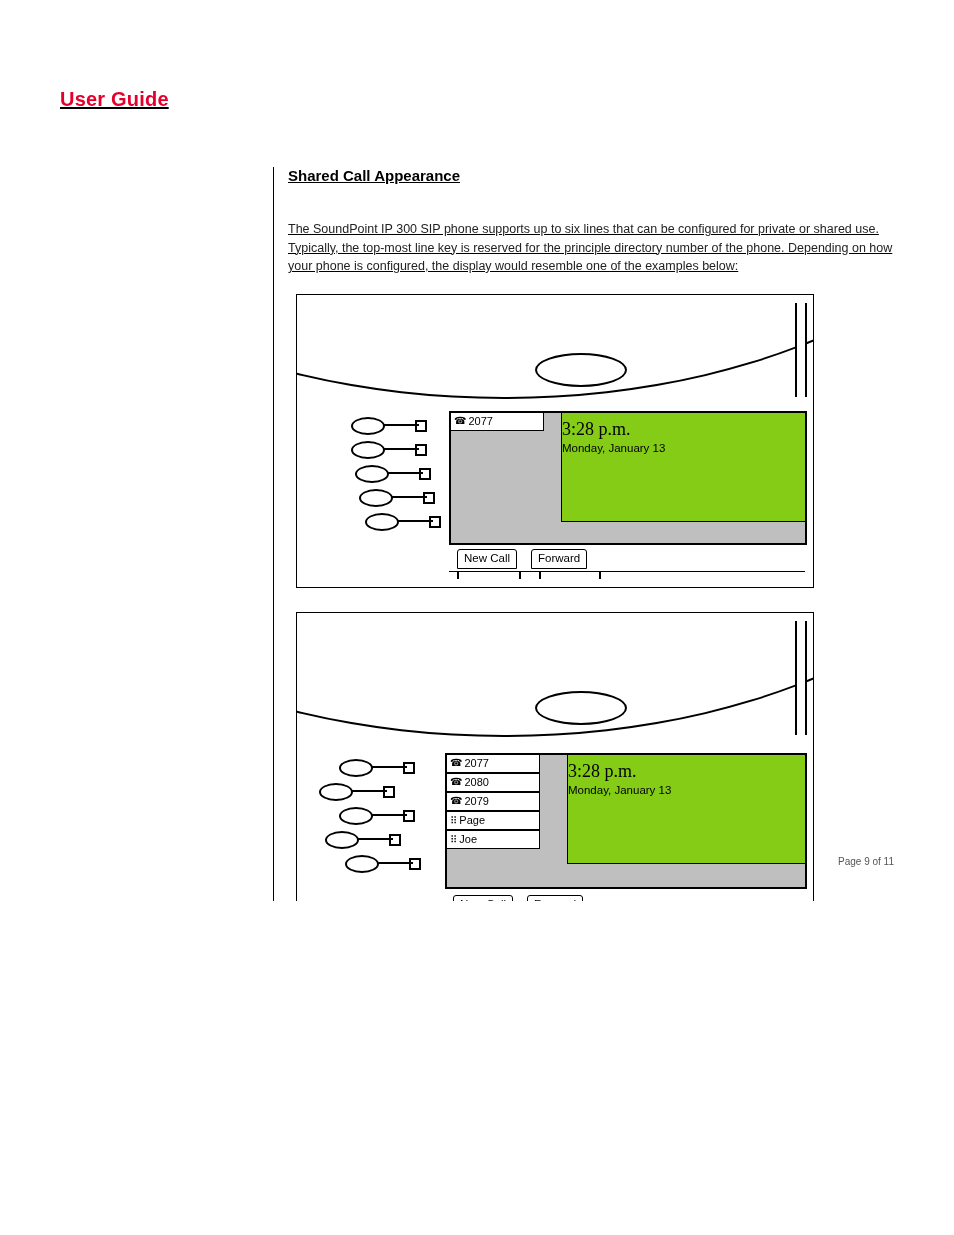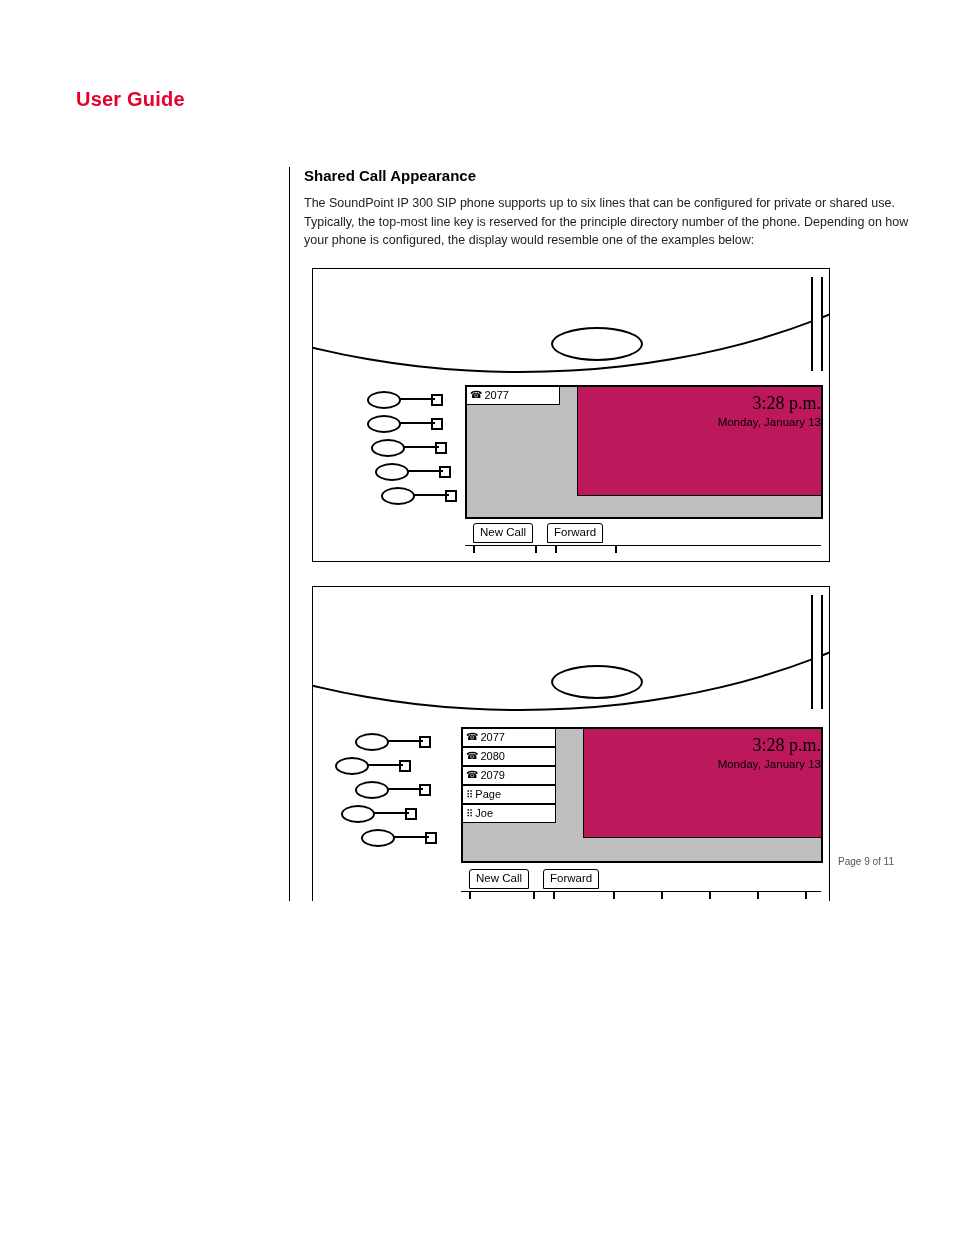--- a/index.html
+++ b/index.html
@@ -8,21 +8,22 @@
     background: #fff;
     font-family: "Helvetica Neue", Helvetica, Arial, sans-serif;
     color: #000;
     width: 954px;
   }
   .page {
     width: 954px;
     height: 901px;
     position: relative;
     box-sizing: border-box;
-    padding: 88px 60px 40px 76px;
+    padding: 88px 60px 40px 60px;
+    text-decoration: underline;
   }
   .doc-title {
     color: #e4002b;
     font-weight: 700;
     font-size: 20px;
     letter-spacing: .2px;
   }
   .content-col {
     margin-left: 213px;   
     margin-top: 56px;
@@ -31,21 +32,21 @@
     padding-left: 0;      
     min-height: 1050px;
     position: relative;
   }
   .col-inner {
     padding-left: 14px;
   }
   .section-h {
     font-weight: 700;
     font-size: 15px;
-    margin: 0 0 10px 0;
+    margin: 0 0 36px 0;
   }
   .subhead {
     font-weight: 700;
     font-size: 13px;
     margin: 0 0 4px 0;
   }
   .body-text {
     font-size: 12.5px;
     line-height: 1.48;
     margin: 0 0 18px 0;
@@ -100,22 +101,22 @@
 
   
   .lcd {
     position: absolute;
     border: 2px solid #000;
     background: #bfbfbf;
   }
   .lcd-info {
     position: absolute;
     border: 1px solid #000;
-    background: #be185d;
-    text-align: right;
+    background: #84cc16;
+    text-align: left;
     box-sizing: border-box;
     padding-top: 6px;
   }
   .lcd-time {
     font-family: Georgia, "Times New Roman", serif;
     font-size: 18px;
   }
   .lcd-date {
     font-family: "Comic Sans MS", "Segoe Script", cursive, sans-serif;
     font-size: 11.5px;

